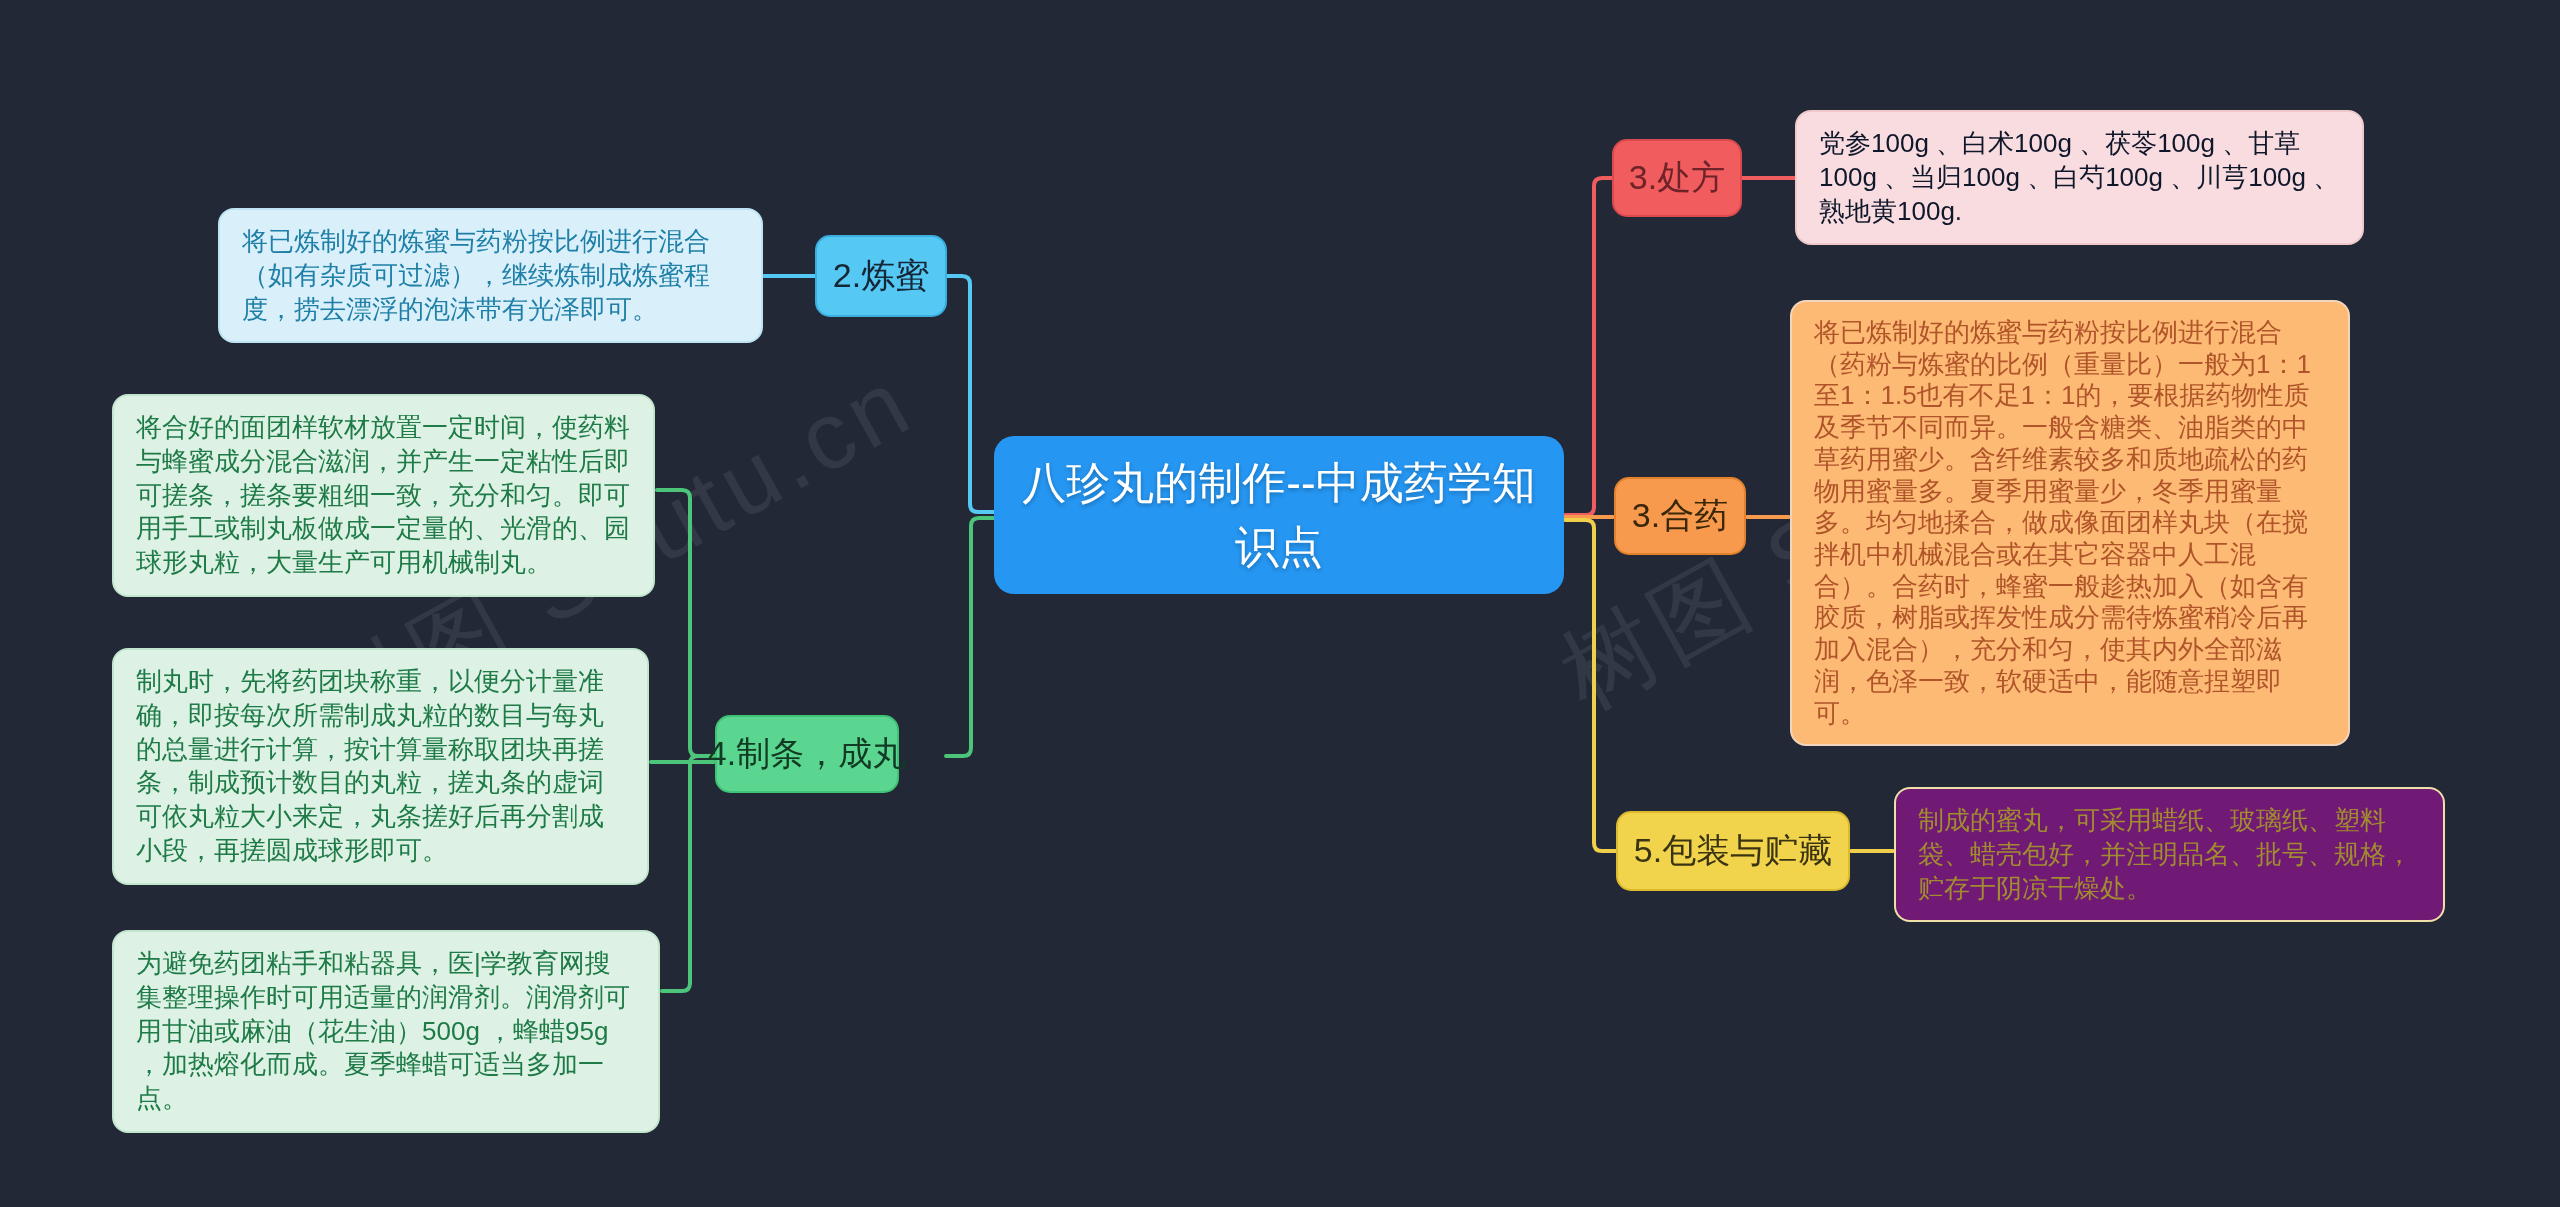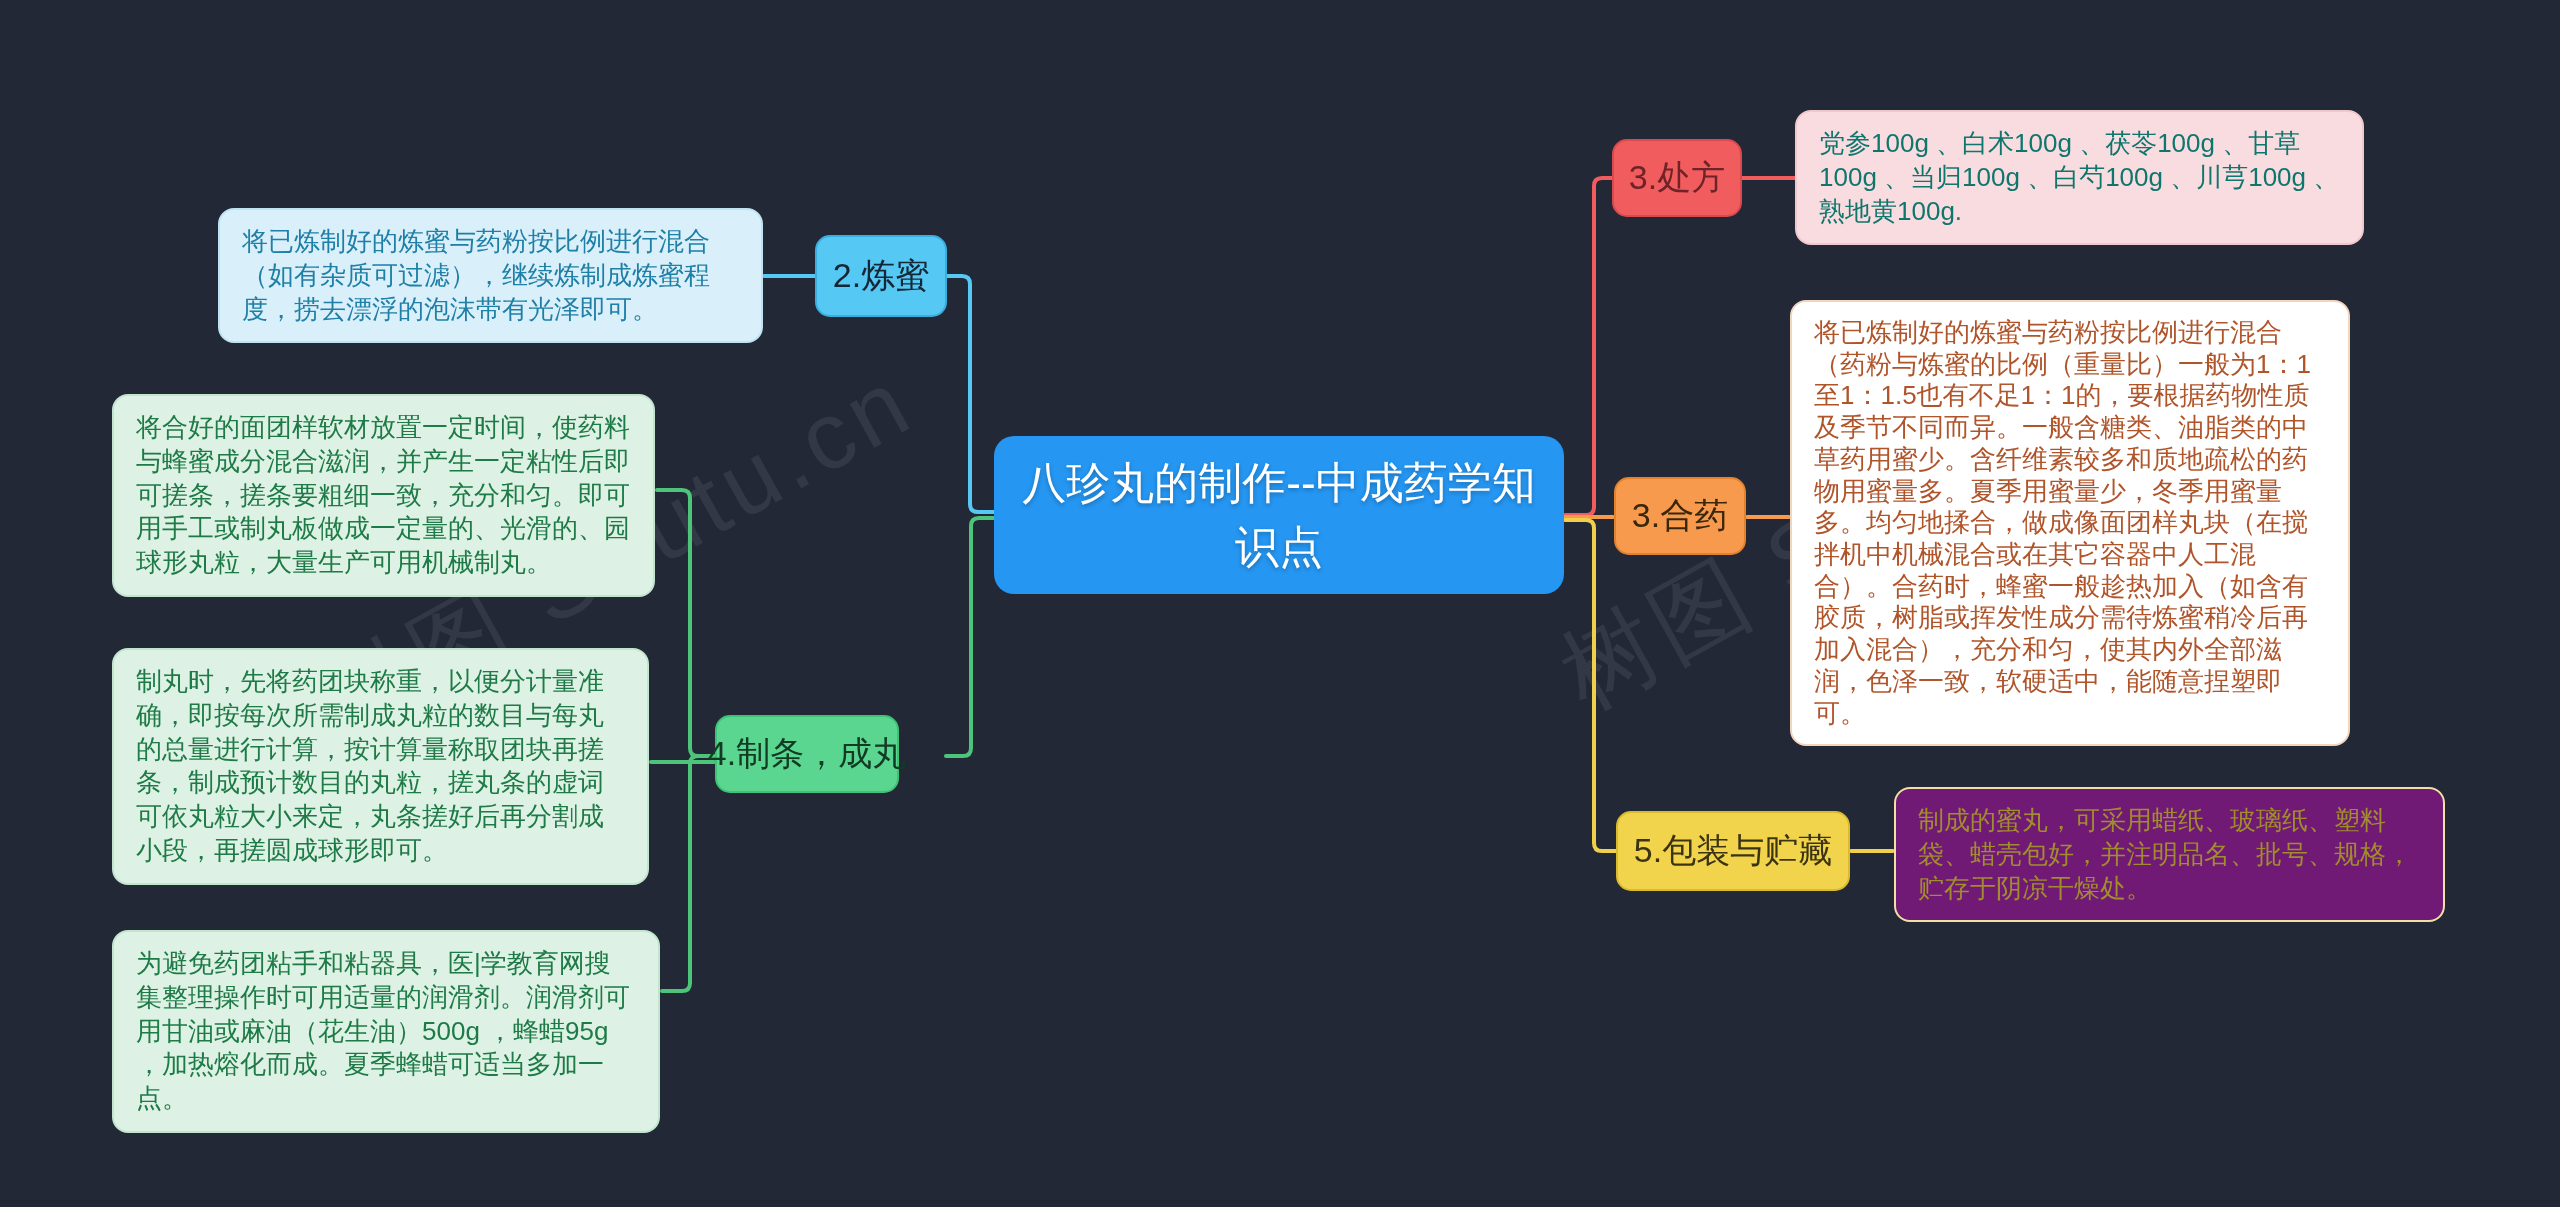--- a/index.html
+++ b/index.html
@@ -52,23 +52,23 @@
   .node.b3{left:1614px;top:477px;width:132px;height:78px;background:#F79A4D;border-color:#E2822D;color:#3A2609;}
   .node.b4{left:715px;top:715px;width:184px;height:78px;background:#5BD690;border-color:#3EC275;color:#123B24;}
   .node.b5{left:1616px;top:811px;width:234px;height:80px;background:#F2D44C;border-color:#DBBB2D;color:#3B3412;}
   
   .note{
     position:absolute;box-sizing:border-box;
     border-radius:16px;border:2px solid transparent;
     font-size:26px;line-height:1.3;padding:15px 22px;
     cursor:pointer;
   }
-  .note.b1{left:1795px;top:110px;width:569px;background:#F9DCDF;border-color:#EFC8CC;color:#0f766e;}
+  .note.b1{left:1795px;top:110px;width:569px;background:#F9DCDF;border-color:#EFC8CC;color:#0f172a;}
   .note.b2{left:218px;top:208px;width:545px;background:#D9F0FB;border-color:#BEE3F4;color:#1F7FA6;}
-  .note.b3{left:1790px;top:300px;width:560px;background:#ffffff;border-color:#F2D5BD;color:#B0542A;line-height:1.22;}
+  .note.b3{left:1790px;top:300px;width:560px;background:#fdba74;border-color:#F2D5BD;color:#B0542A;line-height:1.22;}
   .note.b4{background:#DDF2E4;border-color:#C2E5CE;color:#1E7A46;}
   .note.b4.n1{left:112px;top:394px;width:543px;}
   .note.b4.n2{left:112px;top:648px;width:537px;}
   .note.b4.n3{left:112px;top:930px;width:548px;}
   .note.b5{left:1894px;top:787px;width:551px;background:#701a75;border-color:#EEE0A6;color:#A18C2F;}
 </style>
 </head>
 <body>
 
 <div id="canvas">

